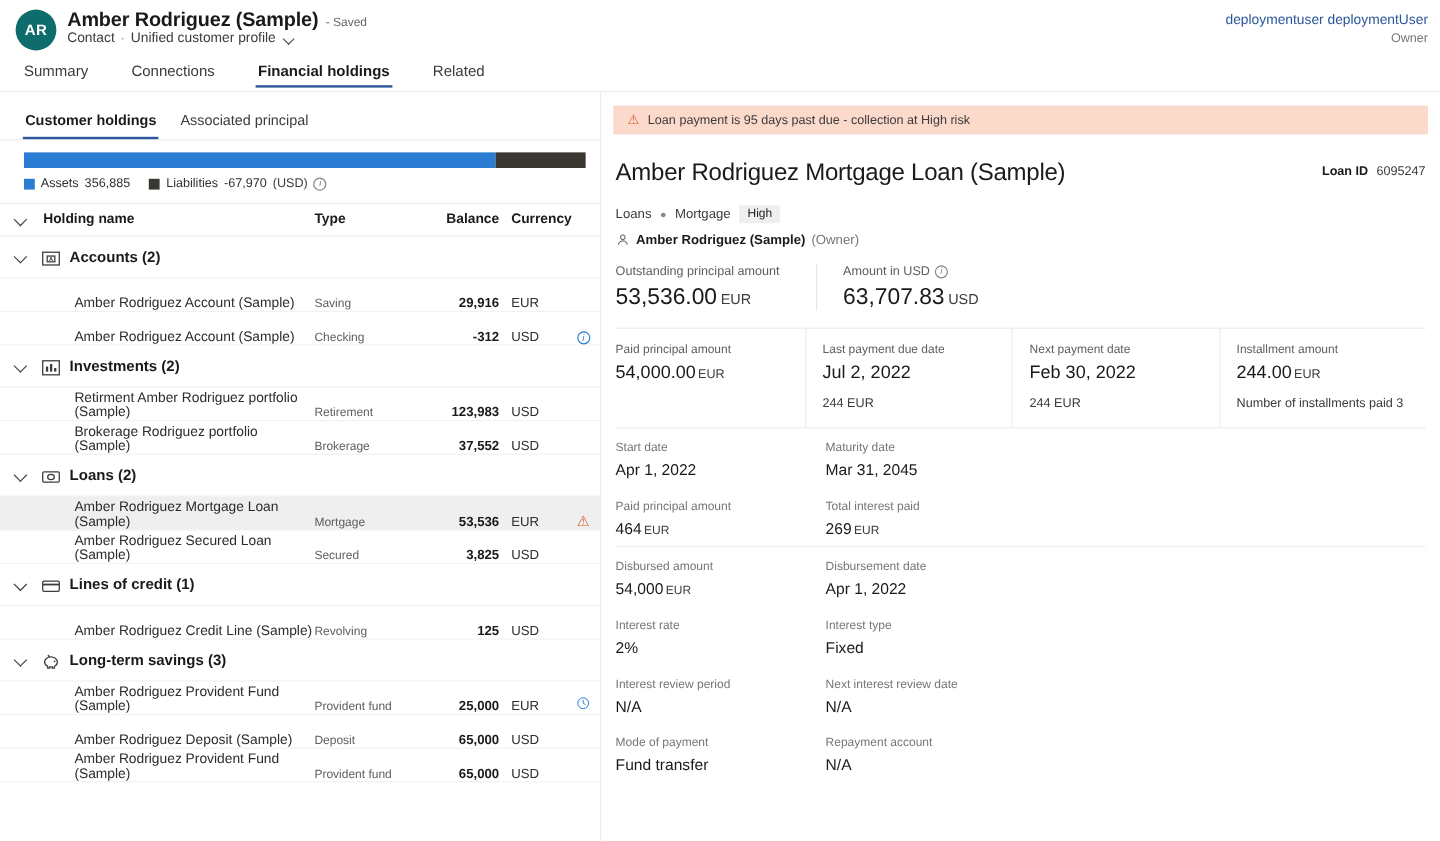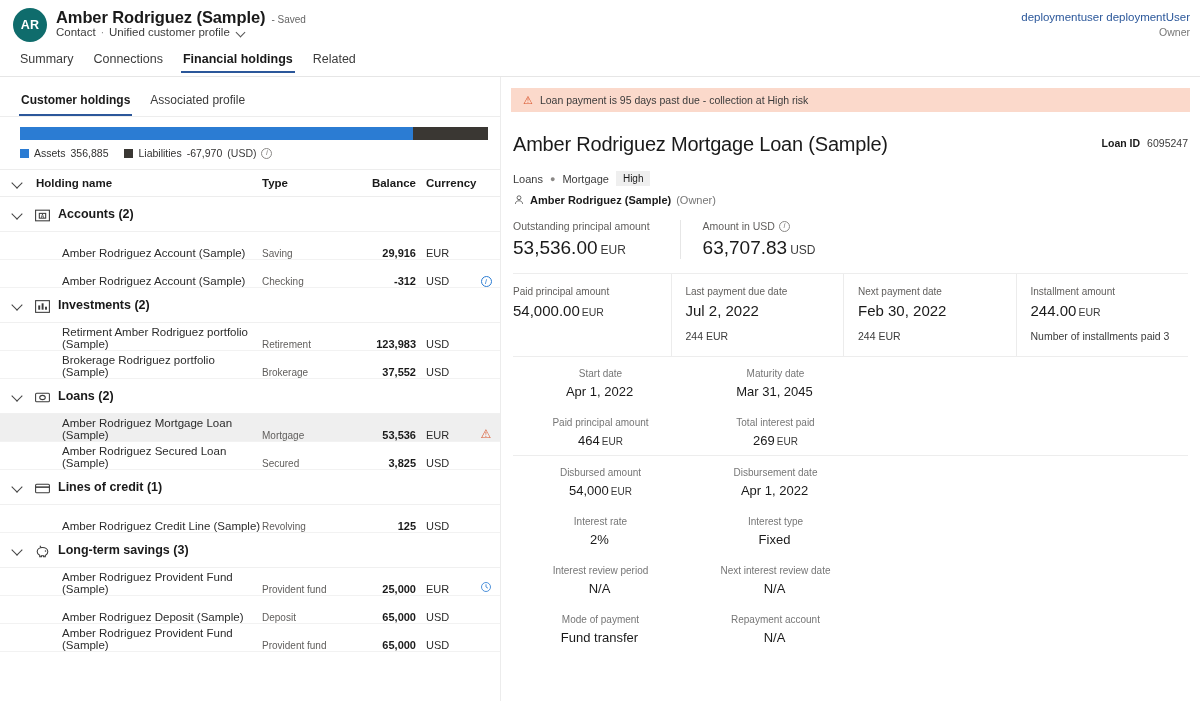--- a/index.html
+++ b/index.html
@@ -30,21 +30,21 @@
   .chev-sm:before {
     content: ""; position: absolute; left: 0; top: 1px;
     width: 6px; height: 6px; border-right: 1.2px solid #555; border-bottom: 1.2px solid #555;
     transform: rotate(45deg);
   }
   .owner-block { position: absolute; right: 10px; top: 10px; text-align: right; }
   .owner-name { font-size: 11.5px; color: #2b579a; line-height: 15px; }
   .owner-role { font-size: 10.5px; color: #767676; line-height: 14px; }
 
   
-  .tabs { position: absolute; left: 0; top: 46px; display: flex; gap: 0px; padding-left: 10px; }
+  .tabs { position: absolute; left: 0; top: 46px; display: flex; gap: 16px; padding-left: 10px; }
   .tab {
     font-size: 12.5px; color: #3b3b3b; padding: 6px 10px 8px 10px;
     position: relative; white-space: nowrap; cursor: pointer;
   }
   .tab.active { font-weight: 700; color: #1a1a1a; }
   .tab.active:after {
     content: ""; position: absolute; left: 8px; right: 8px; bottom: 1px;
     height: 2px; background: #2b579a;
   }
   .hdr-divider { position: absolute; left: 0; right: 0; top: 76px; height: 1px; background: #e6e6e6; }
@@ -150,21 +150,21 @@
 
   .grid4 { display: flex; padding: 0 12px; }
   .cell4 { flex: 1; padding: 12px 10px 14px 0; }
   .cell4 + .cell4 { border-left: 1px solid #ececec; padding-left: 14px; }
   .c-lbl { font-size: 10px; color: #605e5c; }
   .c-val { font-size: 15px; color: #1a1a1a; margin-top: 5px; }
   .c-val .cur { font-size: 10.5px; color: #3b3b3b; margin-left: 2px; }
   .c-sub { font-size: 10.5px; color: #3b3b3b; margin-top: 11px; }
 
   .grid2 { display: flex; padding: 0 12px; }
-  .cell2 { width: 175px; padding: 11px 0 7px 0; text-align: center; }
+  .cell2 { width: 175px; padding: 11px 0 7px 0; }
   .d-lbl { font-size: 10px; color: #767676; }
   .d-val { font-size: 13px; color: #1a1a1a; margin-top: 5px; }
   .d-val .cur { font-size: 10px; color: #3b3b3b; margin-left: 2px; }
 </style>
 </head>
 <body>
 
 <div class="topbar">
   <div class="avatar">AR</div>
 
@@ -193,21 +193,21 @@
   </div>
   <div class="hdr-divider"></div>
 </div>
 
 <div class="body-wrap">
 
   <div class="left-pane">
 
     <div class="subtabs">
       <div class="subtab active">Customer holdings</div>
-      <div class="subtab">Associated profile</div>
+      <div class="subtab">Associated principal</div>
     </div>
     <div class="subtab-rule"></div>
 
     <div class="bar-area">
       <div class="bar">
         <div class="bar-assets" id="bar-assets" style="width: 84%; background: rgb(43, 124, 211);"></div>
         <div class="bar-liab" id="bar-liab" style="width: 16%; background: rgb(58, 55, 51);"></div>
       </div>
       <div class="legend">
         <span class="sw blue"></span>

